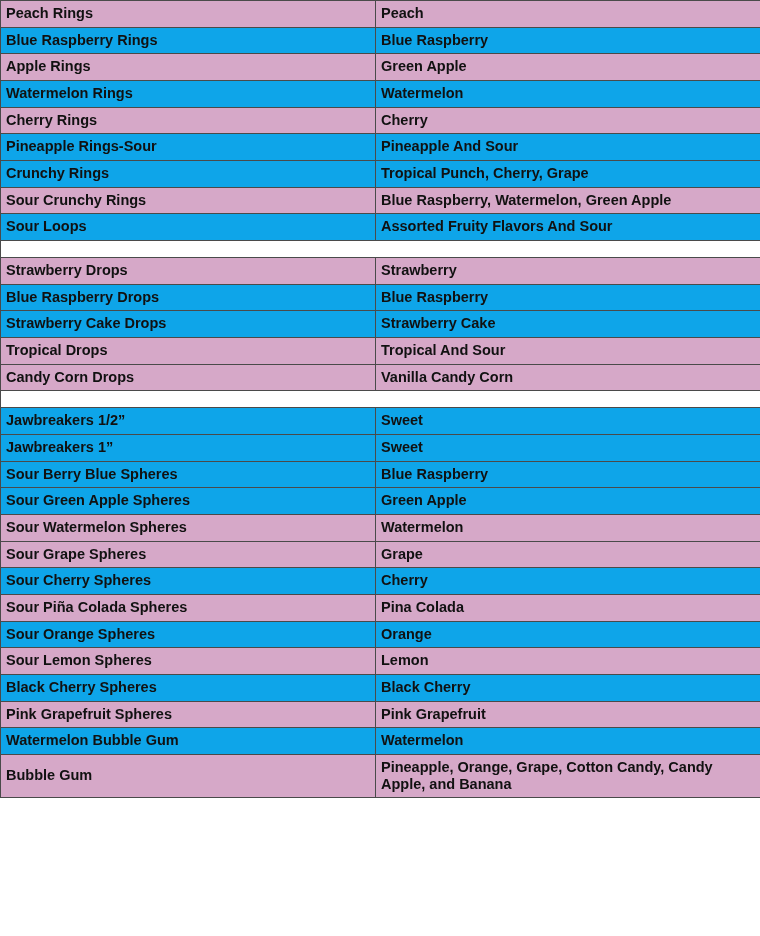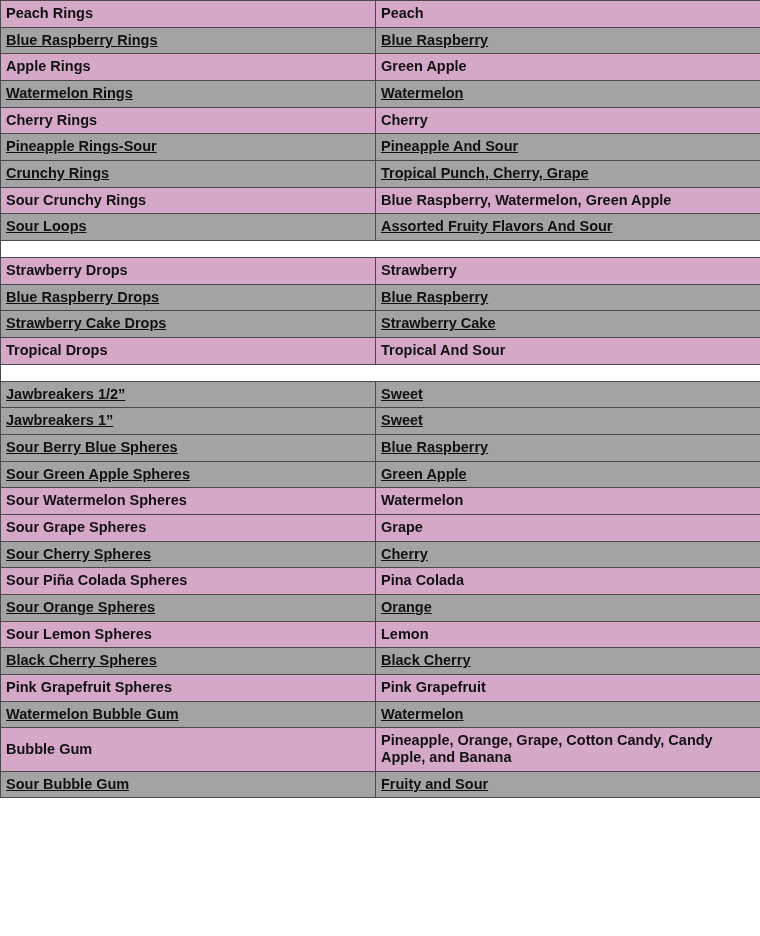--- a/index.html
+++ b/index.html
@@ -28,21 +28,21 @@
     font-weight: bold;
     color: #111111;
     padding: 4px 5px 5px 5px;
     line-height: 1.15;
     vertical-align: middle;
     box-sizing: border-box;
   }
   td.c0 { width: 375px; }
   td.c1 { width: 385px; }
   .shade-dark { background: #d6a8c8; }
-  .shade-light { background: #a3a3a3; text-decoration: underline; }
+  .shade-light { background: #0ea5e9; }
   .spacer-row td {
     border: none;
     background: #ffffff;
     height: 17px;
     padding: 0;
   }
 </style>
 </head>
 <body>
 
@@ -97,20 +97,24 @@
           <td class="c1 shade-light">Blue Raspberry</td>
         </tr>
         <tr>
           <td class="c0 shade-light">Strawberry Cake Drops</td>
           <td class="c1 shade-light">Strawberry Cake</td>
         </tr>
         <tr>
           <td class="c0 shade-dark">Tropical Drops</td>
           <td class="c1 shade-dark">Tropical And Sour</td>
         </tr>
+        <tr>
+          <td class="c0 shade-dark">Candy Corn Drops</td>
+          <td class="c1 shade-dark">Vanilla Candy Corn</td>
+        </tr>
         <tr class="spacer-row">
           <td colspan="2"></td>
         </tr>
         <tr>
           <td class="c0 shade-light">Jawbreakers 1/2”</td>
           <td class="c1 shade-light">Sweet</td>
         </tr>
         <tr>
           <td class="c0 shade-light">Jawbreakers 1”</td>
           <td class="c1 shade-light">Sweet</td>
@@ -156,19 +160,15 @@
           <td class="c1 shade-dark">Pink Grapefruit</td>
         </tr>
         <tr>
           <td class="c0 shade-light">Watermelon Bubble Gum</td>
           <td class="c1 shade-light">Watermelon</td>
         </tr>
         <tr>
           <td class="c0 shade-dark">Bubble Gum</td>
           <td class="c1 shade-dark">Pineapple, Orange, Grape, Cotton Candy, Candy Apple, and Banana</td>
         </tr>
-        <tr>
-          <td class="c0 shade-light">Sour Bubble Gum</td>
-          <td class="c1 shade-light">Fruity and Sour</td>
-        </tr>
       </tbody>
   </table>
 </div>
 
 </body></html>

